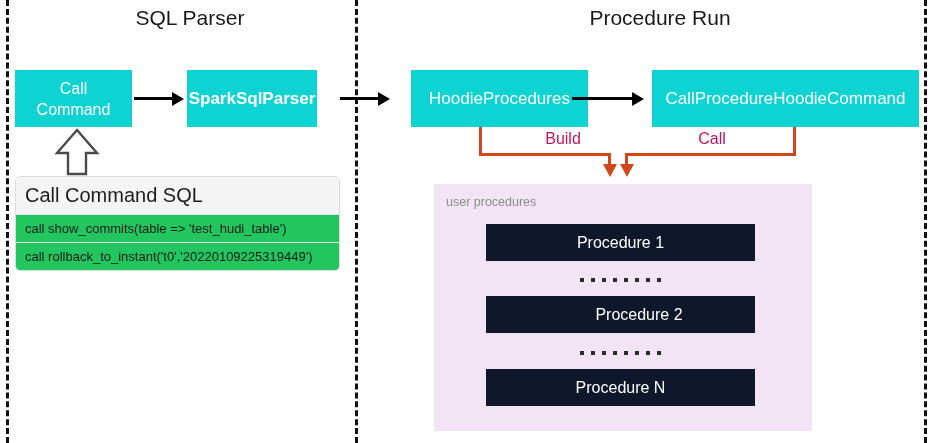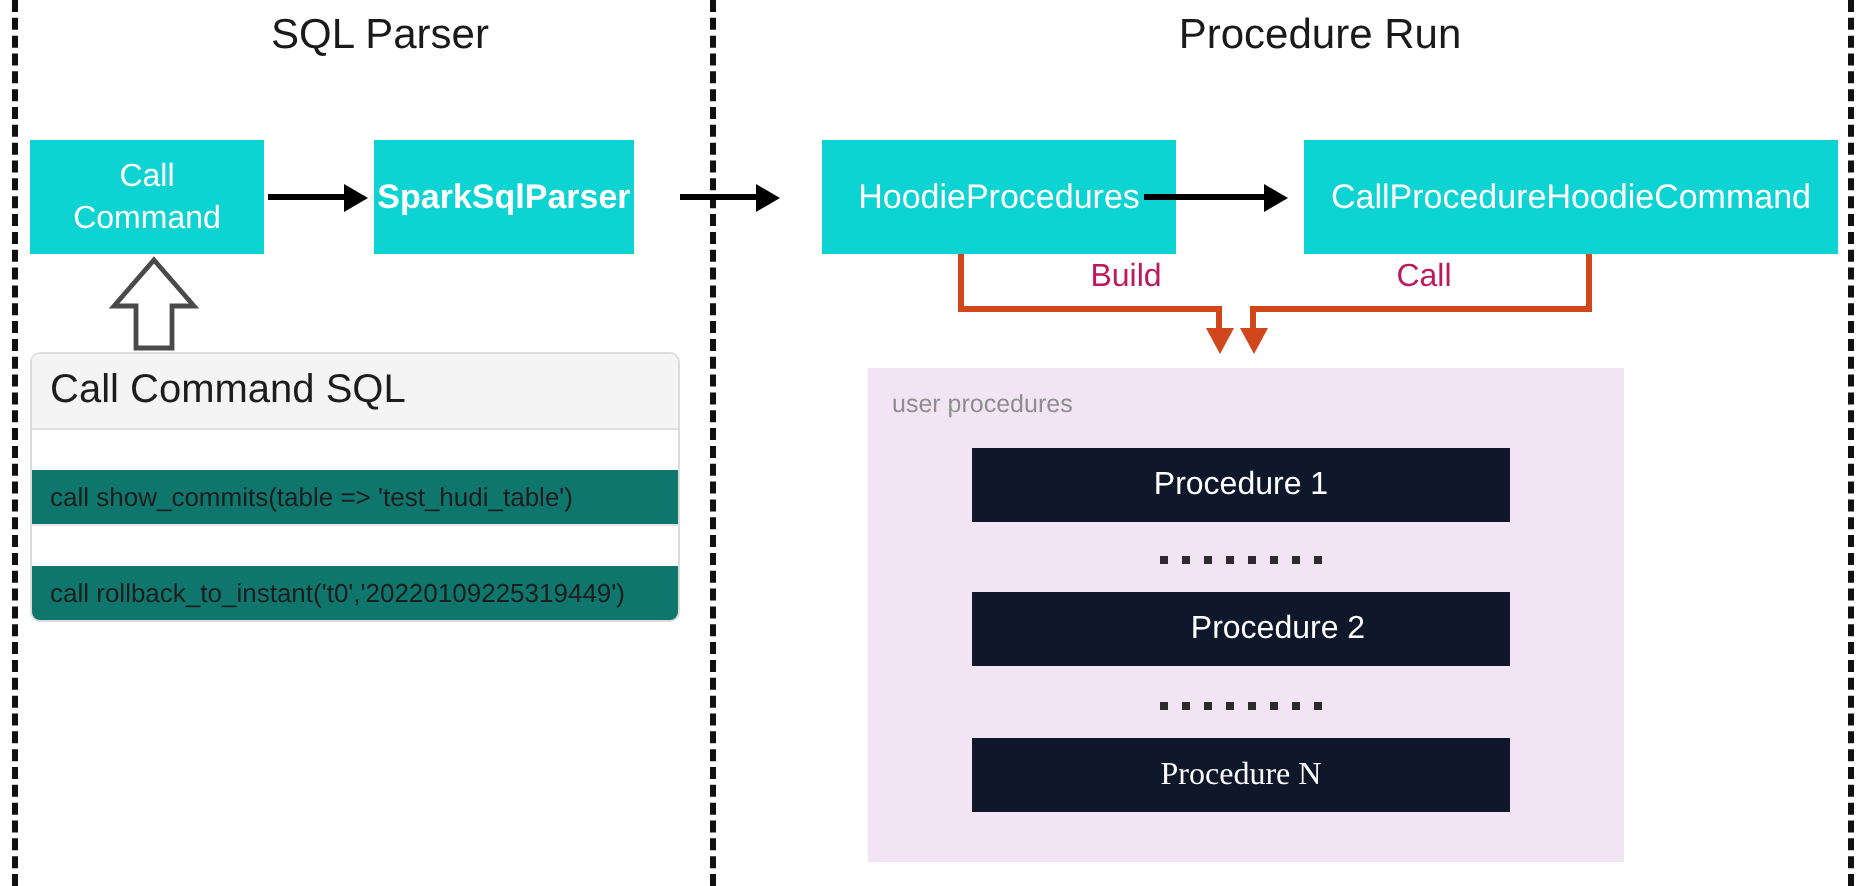--- a/index.html
+++ b/index.html
@@ -72,28 +72,27 @@
   }
   .sqlbox .hdr{
     background:#f4f4f4;
     border-bottom:1px solid #e0e0e0;
     font-size:20px;
     color:#1d1d1d;
     padding:7px 9px;
     box-sizing:border-box;
   }
   .sqlbox .row{
-    background:#0f766e;
+    background:#22c55e;
     border-bottom:1px solid #e6e6e6;
     font-size:13px;
     color:#1d1d1d;
     padding:6px 9px;
     box-sizing:border-box;
     white-space:nowrap;
-    margin-top:20px;
   }
   .sqlbox .row:last-child{border-bottom:none;}
 
   
   .ov{background:#D2461B;width:3px;}
   .oh{background:#D2461B;height:3px;}
   .oarrow{
     width:0;height:0;
     border-left:7px solid transparent;
     border-right:7px solid transparent;
@@ -217,16 +216,16 @@
       <i></i>
         <i></i>
         <i></i>
         <i></i>
         <i></i>
         <i></i>
         <i></i>
         <i></i>
     </div>
 
-    <div class="abs proc-box" style="left:52px;top:185px;width:269px;height:37px;font-family:Liberation Serif, serif;">Procedure N</div>
+    <div class="abs proc-box" style="left:52px;top:185px;width:269px;height:37px;">Procedure N</div>
   </div>
 
 </div>
 
 </body></html>

